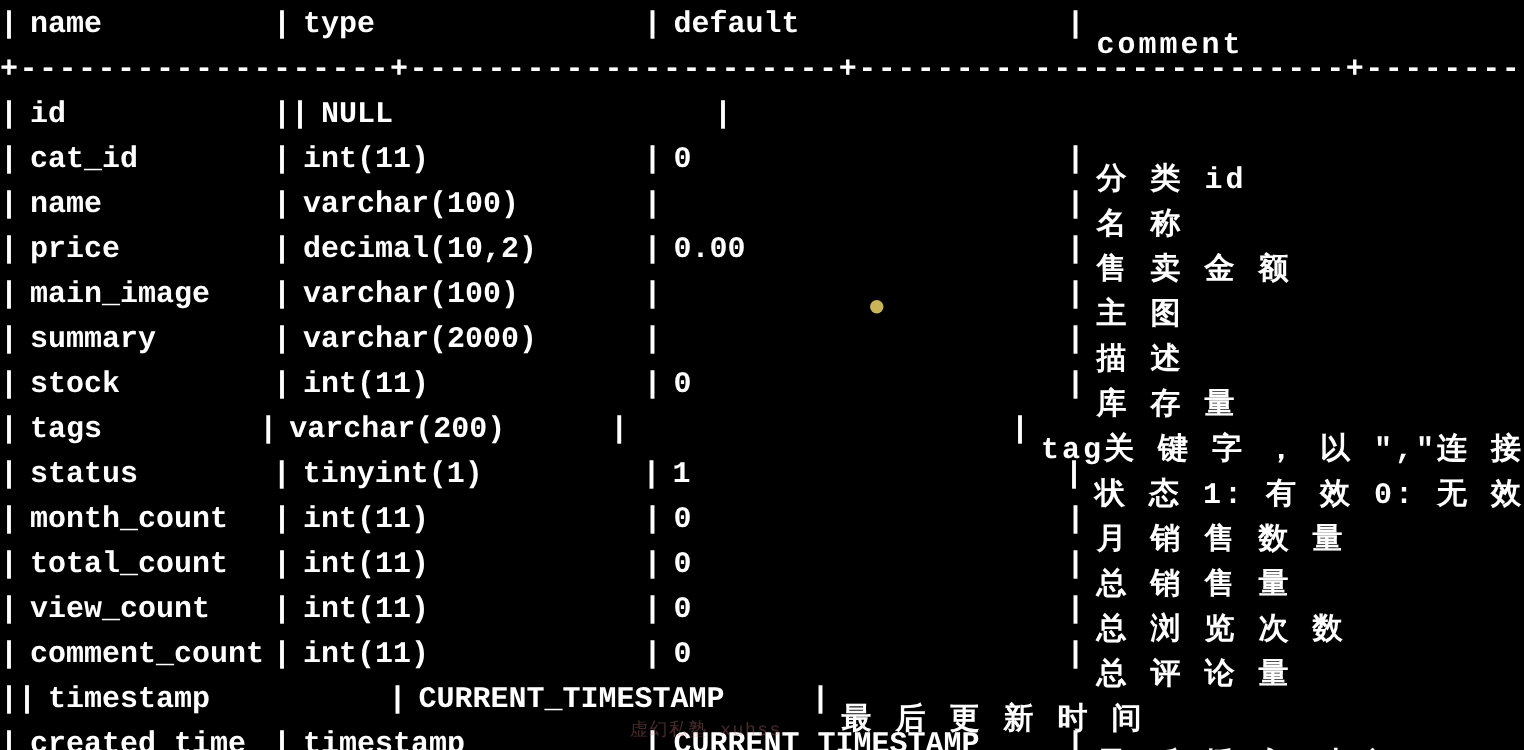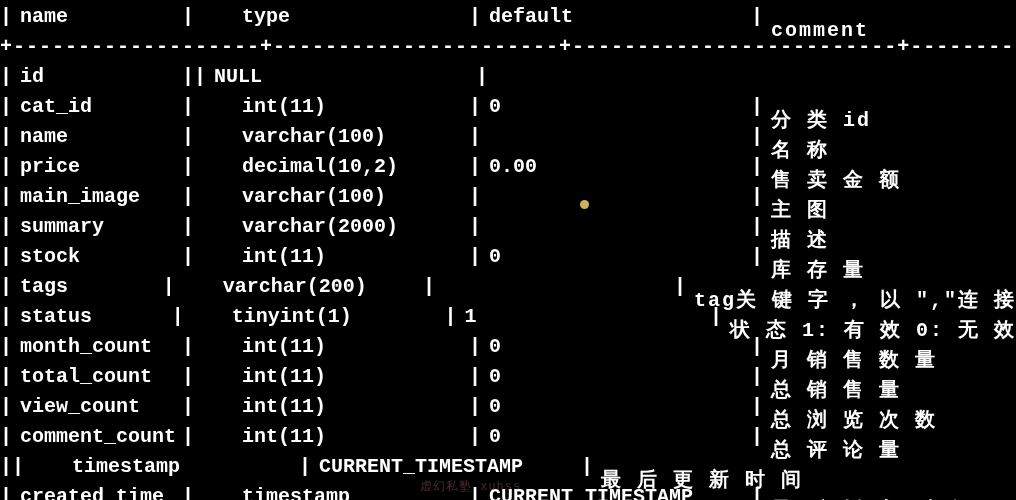--- a/index.html
+++ b/index.html
@@ -16,21 +16,21 @@
     padding-top: 2px;
   }
   .row {
     display: flex;
     white-space: pre;
     height: 30px;
     align-items: center;
   }
   .pipe { color: #fff; }
   .col-name { width: 170px; padding-left: 8px; }
-  .col-type { width: 235px; padding-left: 8px; margin-left: 40px; }
+  .col-type { width: 235px; padding-left: 8px; }
   .col-default { width: 270px; padding-left: 8px; }
   .col-comment { padding-left: 8px; flex: 1; letter-spacing: 2px; margin-top: 28px; }
   .sep {
     white-space: pre;
     overflow: hidden;
     height: 30px;
     line-height: 30px;
     letter-spacing: 1px;
   }
   .dot {

